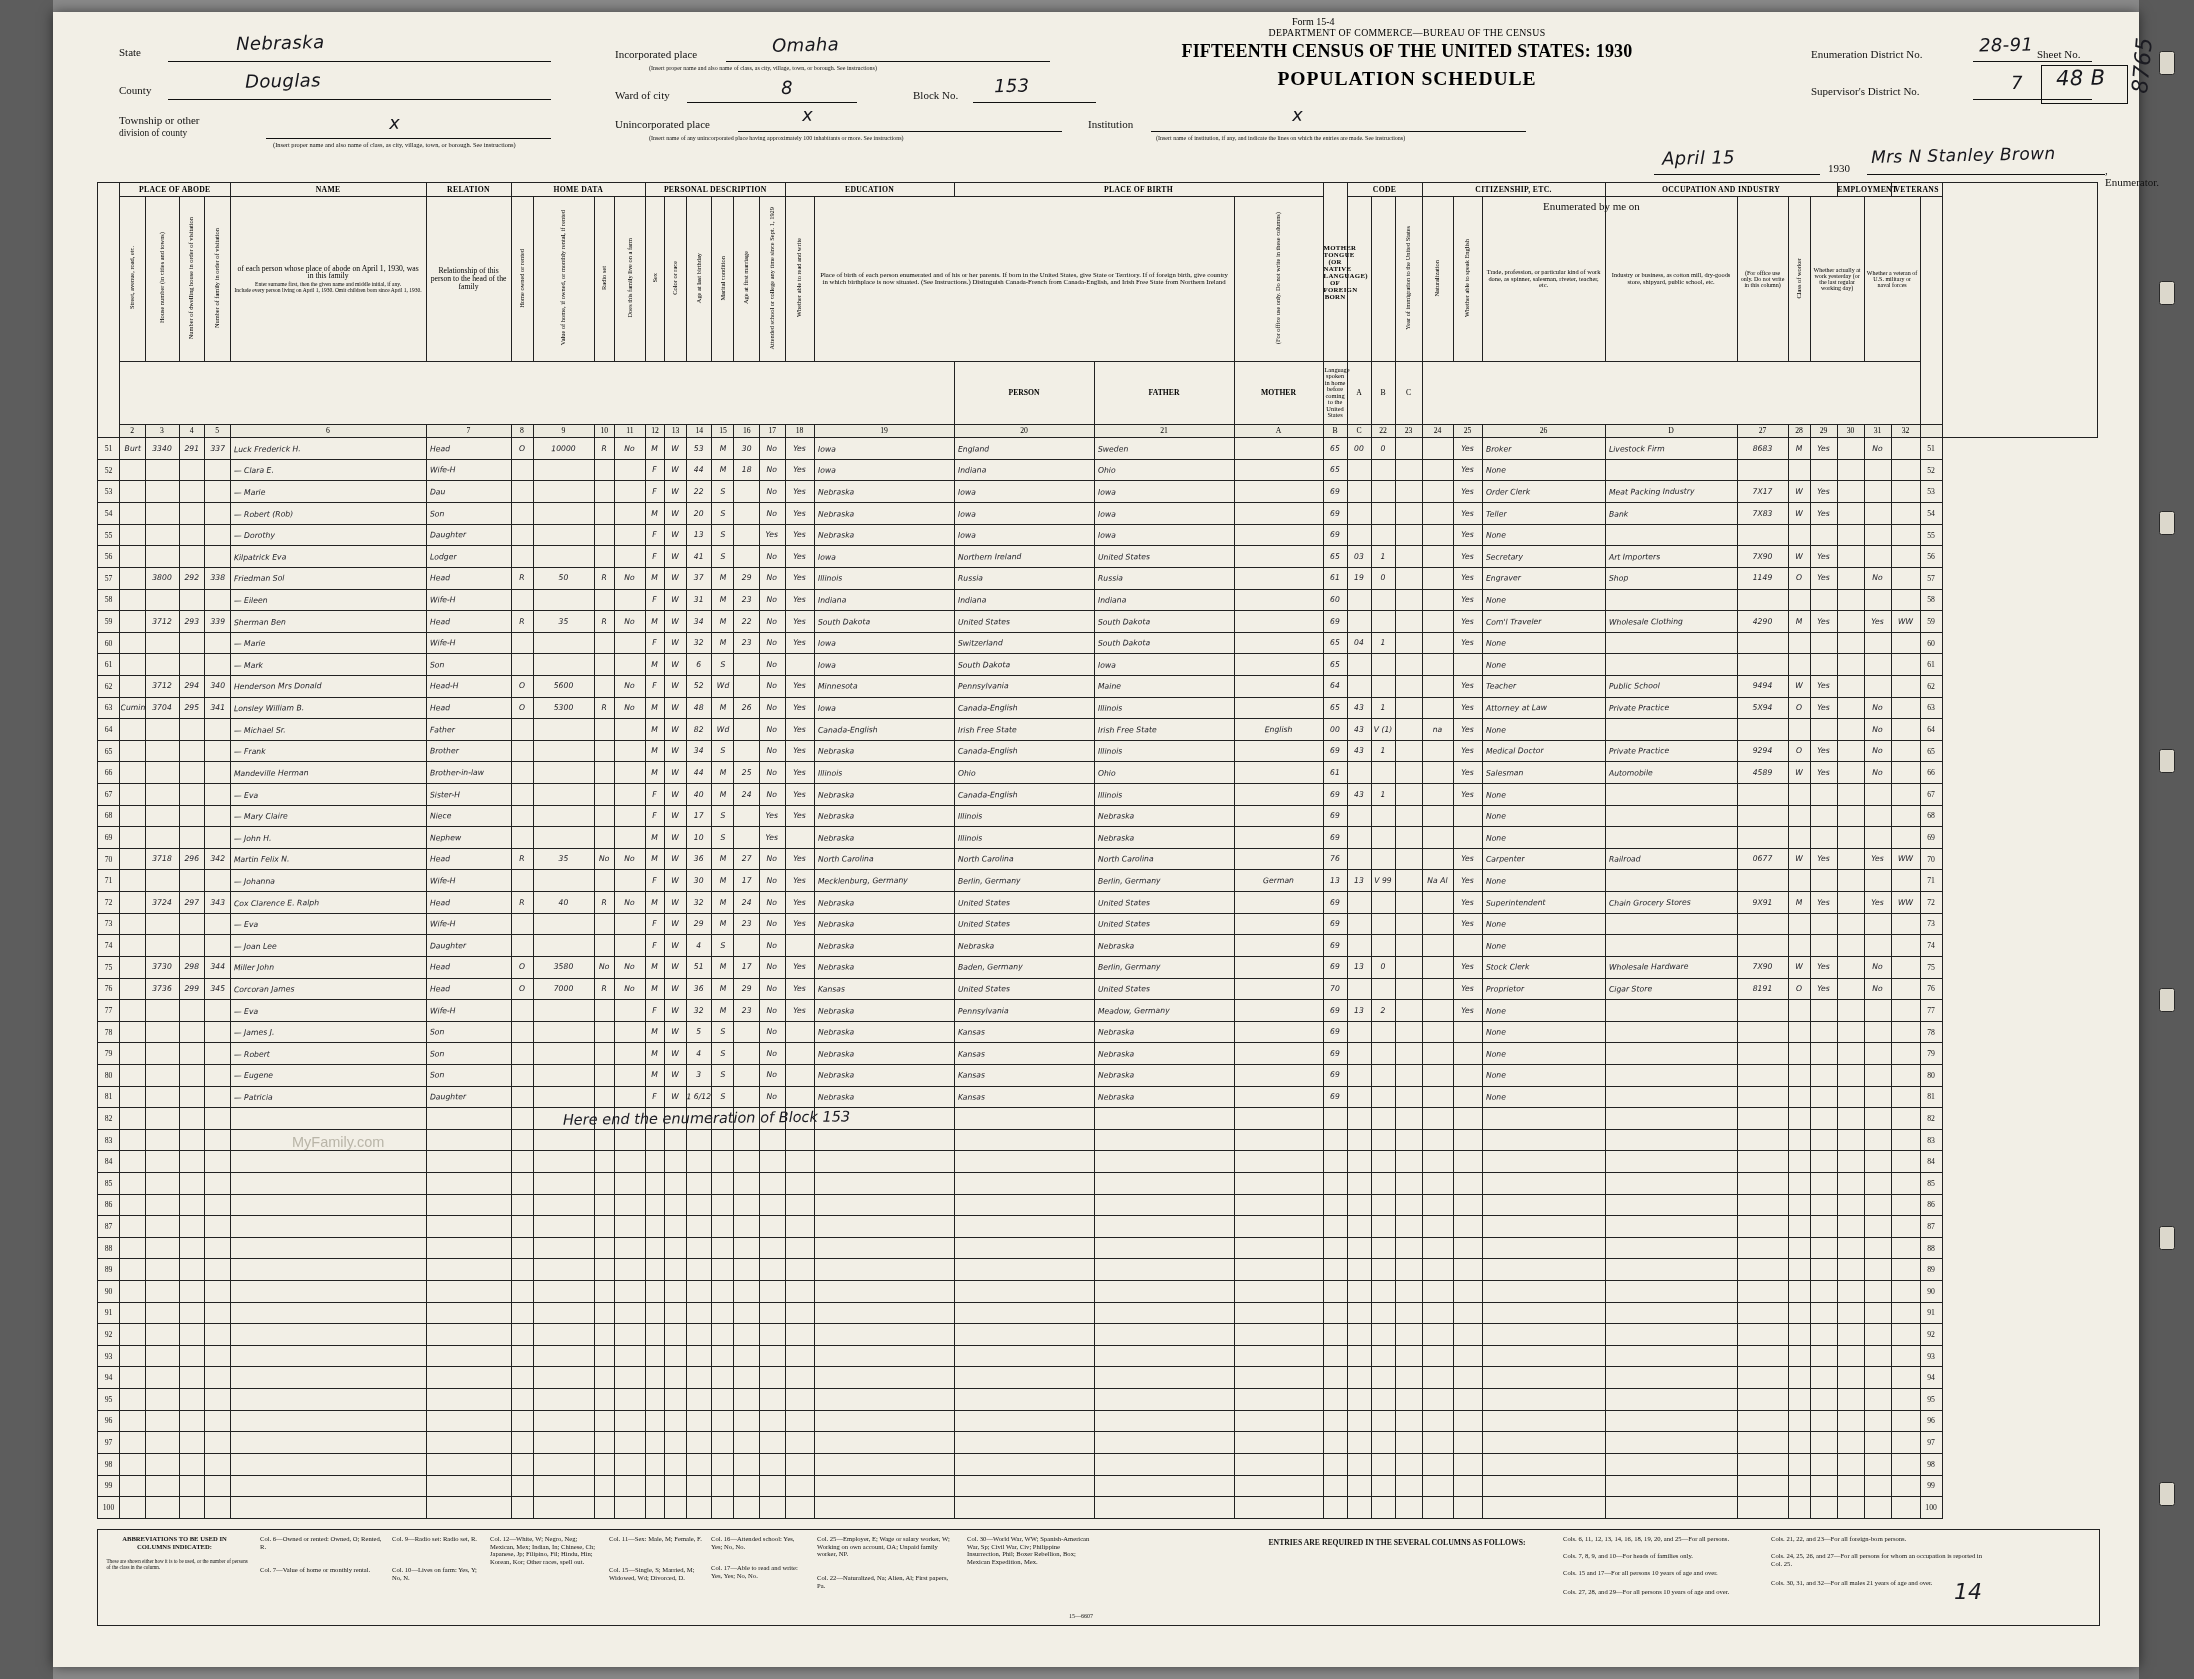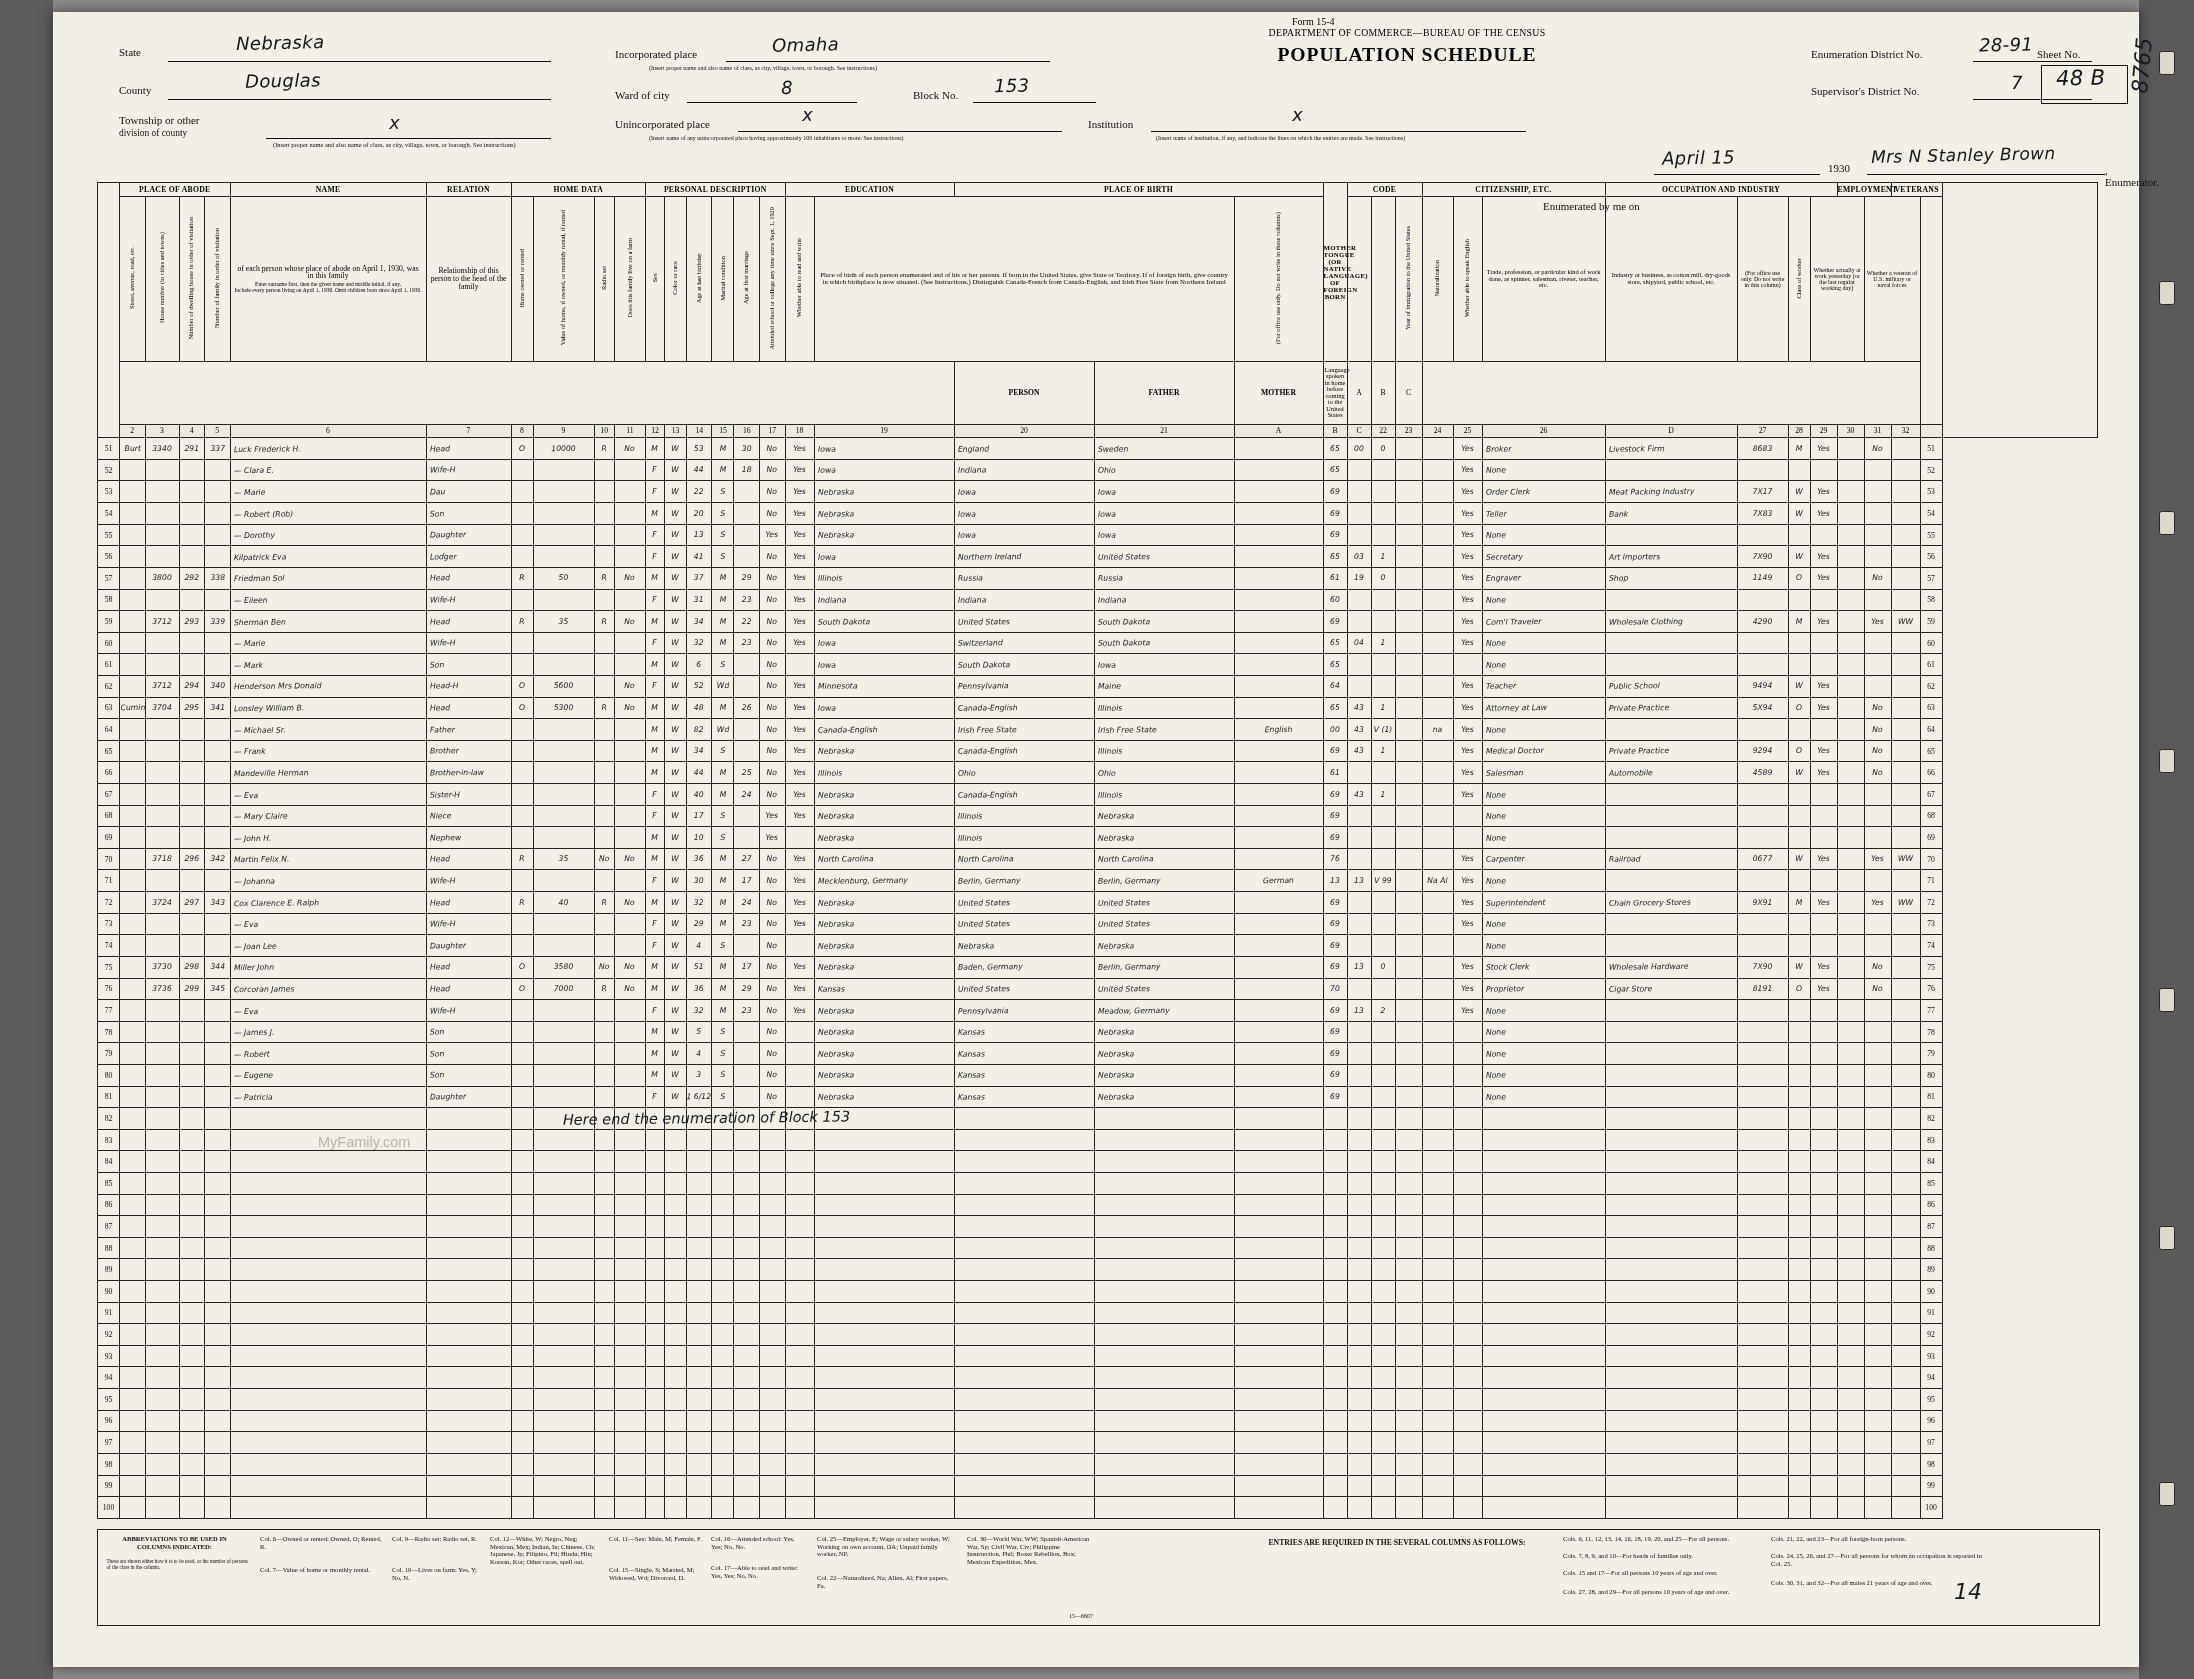--- a/index.html
+++ b/index.html
@@ -30,21 +30,21 @@
   .colhdr{text-align:center;font-size:7.2px;line-height:1.02;font-family:"Liberation Serif",serif;}
   .bighdr{font-size:9.4px;font-weight:bold;letter-spacing:0.3px;text-align:center;}
   .numrow td{text-align:center;font-size:7.7px;height:11px;background:#eceadf;}
   .rowno{text-align:center;font-size:8.5px;color:#111;}
   .cellhw{font-family:"DejaVu Sans",sans-serif;font-style:italic;font-size:12.8px;color:#1b1b22;
           text-align:center;white-space:nowrap;overflow:hidden;transform:rotate(-.7deg);}
   .cellhw.l{text-align:left;padding-left:3.4px;}
   .vert{writing-mode:vertical-rl;transform:rotate(180deg);font-size:6.4px;line-height:1.05;text-align:center;}
   .ftr{position:absolute;left:44px;top:1517px;width:2001px;height:95px;border:0.9px solid #222;background:#f2efe6;}
   .ftrtxt{position:absolute;font-size:6.6px;line-height:1.15;color:#111;}
-  .watermark{position:absolute;left:265px;top:1122px;font-size:14.5px;color:#b9b5a8;font-family:"Liberation Sans",sans-serif;}
+  .watermark{position:absolute;left:239px;top:1122px;font-size:14.5px;color:#b9b5a8;font-family:"Liberation Sans",sans-serif;}
   .bigno{position:absolute;font-family:"DejaVu Sans",sans-serif;font-style:italic;font-size:22px;color:#1b1b22;}
 </style>
 </head>
 <body>
 
 <div id="sheet">
   <div class="bindL"></div>
   <div class="bindR">
     <div class="holeCol">
       <div class="hole" style="top:51px"></div>
@@ -56,20 +56,21 @@
       <div class="hole" style="top:1482px"></div>
     </div>
   </div>
 
   <div id="paper">
 
     <div class="hdr">
       <div class="formno" style="left:1239px;top:4.3px;">Form 15-4</div>
       <div class="ctrTitle" style="top:15.3px;">
         <div class="t1">DEPARTMENT OF COMMERCE—BUREAU OF THE CENSUS</div>
+        <div class="t2" style="margin-top:2.6px">FIFTEENTH CENSUS OF THE UNITED STATES: 1930</div>
         <div class="t3" style="margin-top:6px">POPULATION SCHEDULE</div>
       </div>
 
       <div class="lbl" style="left:66px;top:34px;">State</div>
       <div class="line" style="left:115px;top:49px;width:383px;"></div>
       <div class="hw" style="left:183px;top:20.4px;">Nebraska</div>
 
       <div class="lbl" style="left:66px;top:72px;">County</div>
       <div class="line" style="left:115px;top:87px;width:383px;"></div>
       <div class="hw" style="left:192px;top:58px;">Douglas</div>

